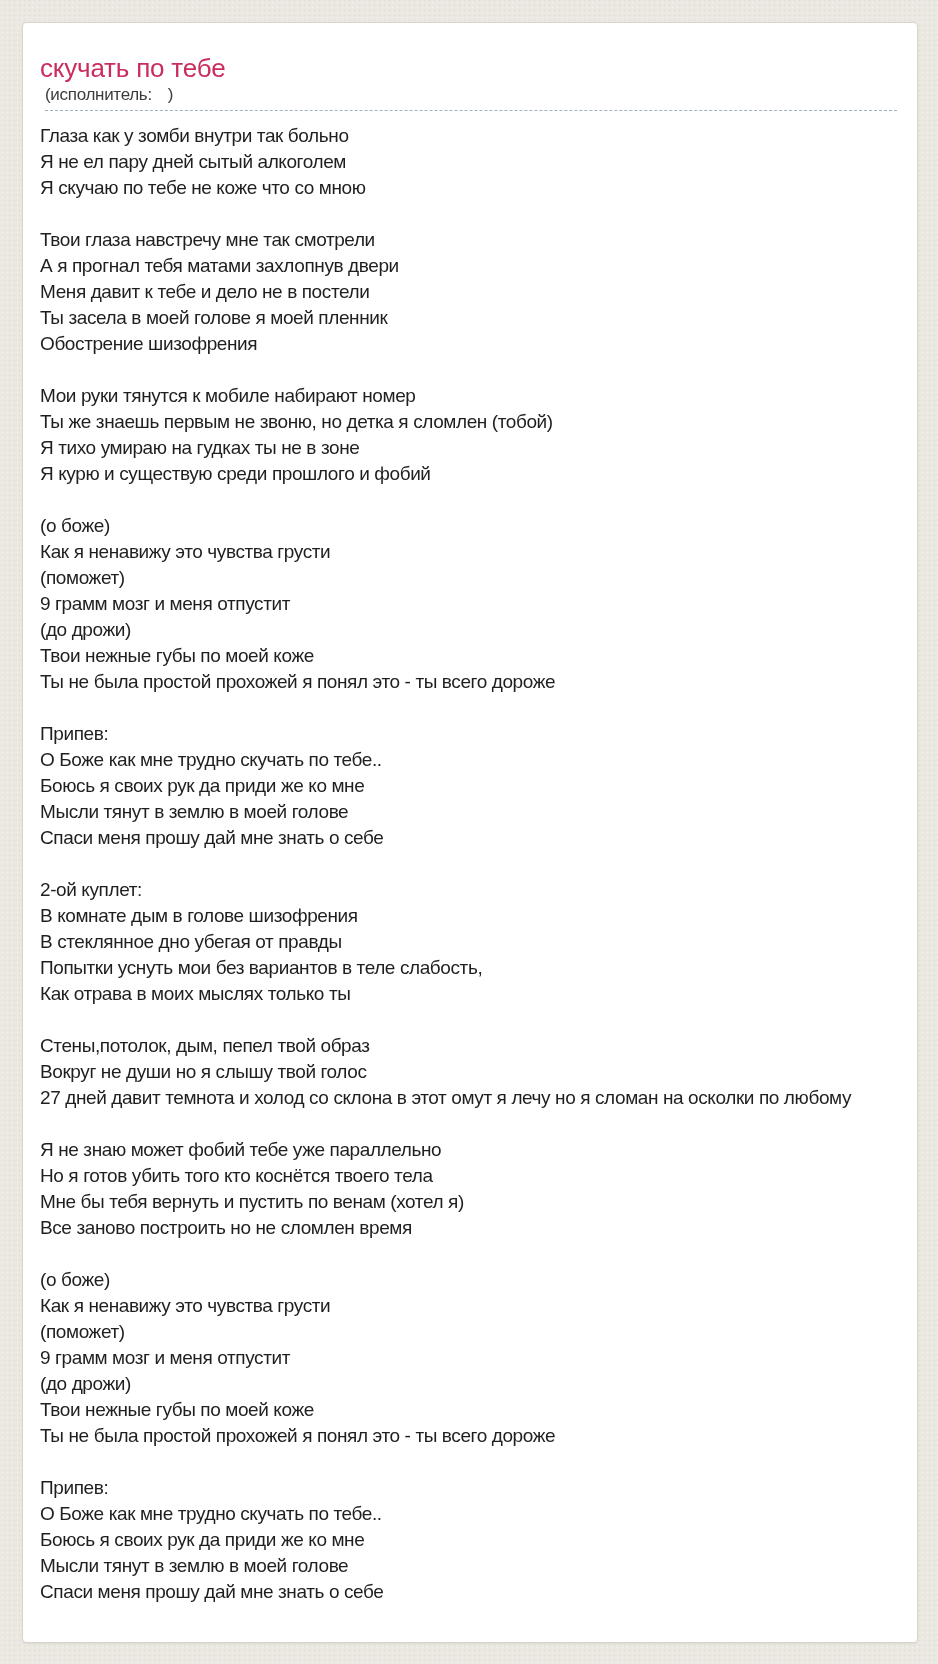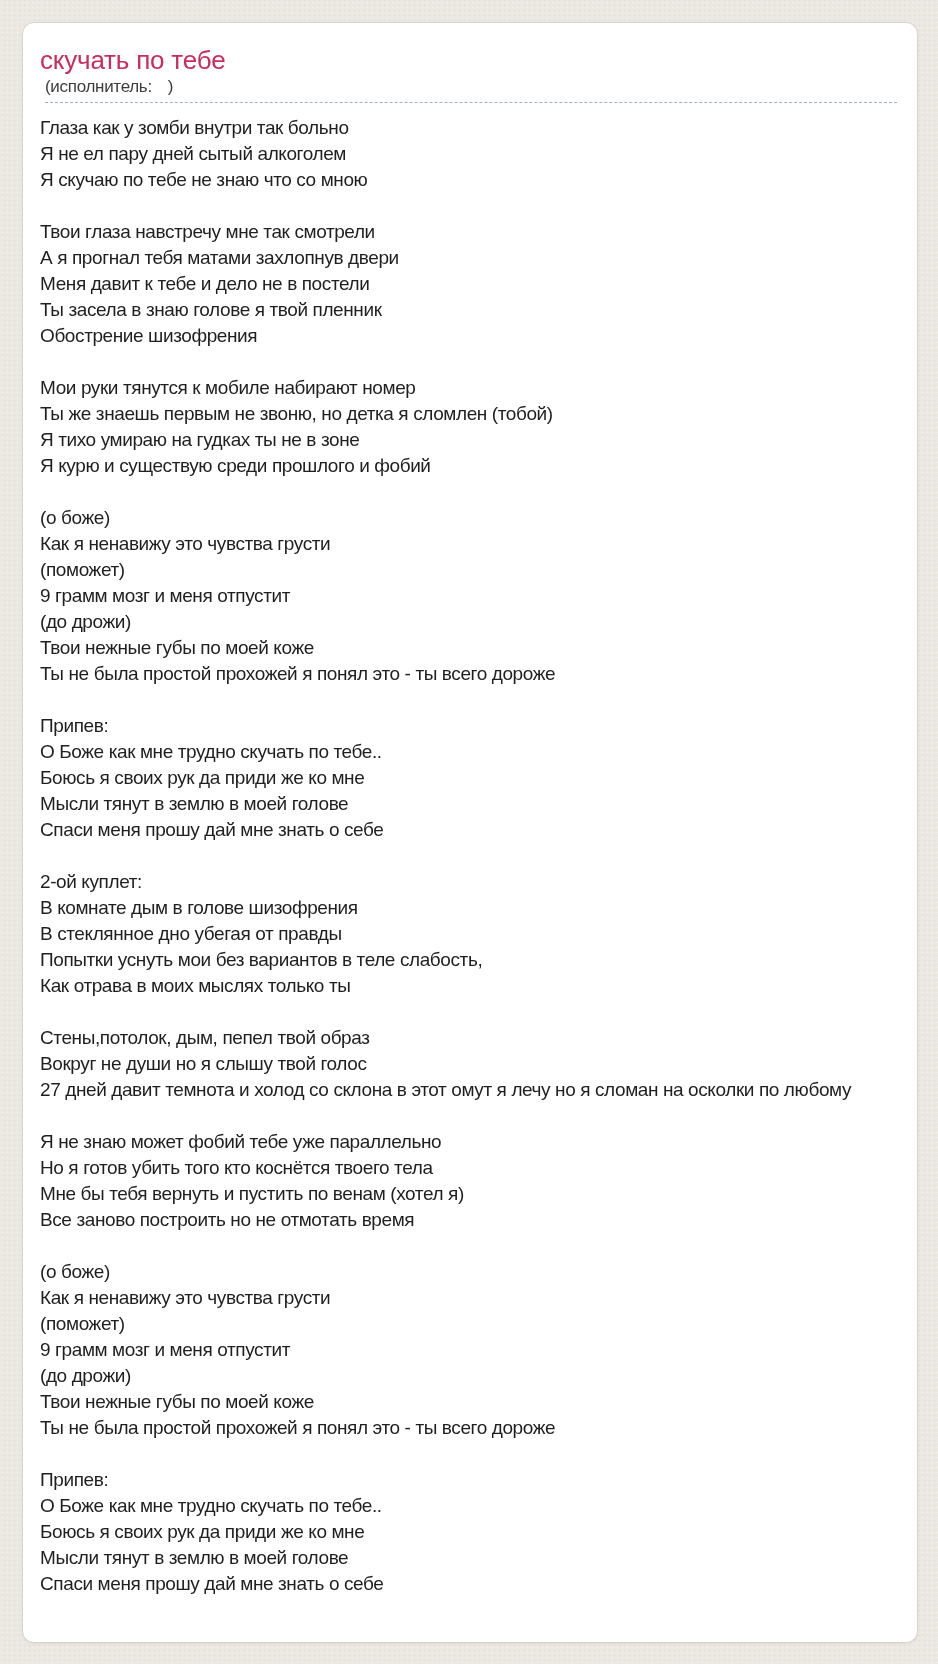--- a/index.html
+++ b/index.html
@@ -21,23 +21,23 @@
       radial-gradient(rgba(255,255,255,.55) 22%, transparent 24%),
       radial-gradient(rgba(186,178,165,.28) 22%, transparent 24%);
     background-size:5px 5px,5px 5px;
     background-position:0 0,2px 3px;
   }
   .card{
     position:absolute;left:22px;top:22px;
     width:896px;height:1621px;
     background:var(--card-bg);
     border:1px solid var(--card-border);
-    border-radius:12px;
+    border-radius:4px;
     box-shadow:0 1px 2px rgba(0,0,0,.06);
-    padding:22px 0 0 17px;
+    padding:30px 0 0 17px;
     overflow:hidden;
   }
   .song-title{
     margin:0;
     font-size:26px;font-weight:400;letter-spacing:-0.2px;
     line-height:30px;
     color:var(--title-color);
   }
   .artist-line{
     margin:2px 20px 0 5px;
@@ -65,26 +65,26 @@
 <div class="card">
   <h1 class="song-title">скучать по тебе</h1>
 
   <div class="artist-line">
     <span>(исполнитель:</span><span class="artist-value"></span><span>)</span>
   </div>
 
   <div class="lyrics">
       <div class="lyric-line">Глаза как у зомби внутри так больно</div>
       <div class="lyric-line">Я не ел пару дней сытый алкоголем</div>
-      <div class="lyric-line">Я скучаю по тебе не знаю что со мною</div>
+      <div class="lyric-line">Я скучаю по тебе не коже что со мною</div>
       <div class="lyric-line">&nbsp;</div>
       <div class="lyric-line">Твои глаза навстречу мне так смотрели</div>
       <div class="lyric-line">А я прогнал тебя матами захлопнув двери</div>
       <div class="lyric-line">Меня давит к тебе и дело не в постели</div>
-      <div class="lyric-line">Ты засела в знаю голове я твой пленник</div>
+      <div class="lyric-line">Ты засела в моей голове я моей пленник</div>
       <div class="lyric-line">Обострение шизофрения</div>
       <div class="lyric-line">&nbsp;</div>
       <div class="lyric-line">Мои руки тянутся к мобиле набирают номер</div>
       <div class="lyric-line">Ты же знаешь первым не звоню, но детка я сломлен (тобой)</div>
       <div class="lyric-line">Я тихо умираю на гудках ты не в зоне</div>
       <div class="lyric-line">Я курю и существую среди прошлого и фобий</div>
       <div class="lyric-line">&nbsp;</div>
       <div class="lyric-line">(о боже)</div>
       <div class="lyric-line">Как я ненавижу это чувства грусти</div>
       <div class="lyric-line">(поможет)</div>
@@ -105,21 +105,21 @@
       <div class="lyric-line">Попытки уснуть мои без вариантов в теле слабость,</div>
       <div class="lyric-line">Как отрава в моих мыслях только ты</div>
       <div class="lyric-line">&nbsp;</div>
       <div class="lyric-line">Стены,потолок, дым, пепел твой образ</div>
       <div class="lyric-line">Вокруг не души но я слышу твой голос</div>
       <div class="lyric-line">27 дней давит темнота и холод со склона в этот омут я лечу но я сломан на осколки по любому</div>
       <div class="lyric-line">&nbsp;</div>
       <div class="lyric-line">Я не знаю может фобий тебе уже параллельно</div>
       <div class="lyric-line">Но я готов убить того кто коснётся твоего тела</div>
       <div class="lyric-line">Мне бы тебя вернуть и пустить по венам (хотел я)</div>
-      <div class="lyric-line">Все заново построить но не отмотать время</div>
+      <div class="lyric-line">Все заново построить но не сломлен время</div>
       <div class="lyric-line">&nbsp;</div>
       <div class="lyric-line">(о боже)</div>
       <div class="lyric-line">Как я ненавижу это чувства грусти</div>
       <div class="lyric-line">(поможет)</div>
       <div class="lyric-line">9 грамм мозг и меня отпустит</div>
       <div class="lyric-line">(до дрожи)</div>
       <div class="lyric-line">Твои нежные губы по моей коже</div>
       <div class="lyric-line">Ты не была простой прохожей я понял это - ты всего дороже</div>
       <div class="lyric-line">&nbsp;</div>
       <div class="lyric-line">Припев:</div>

